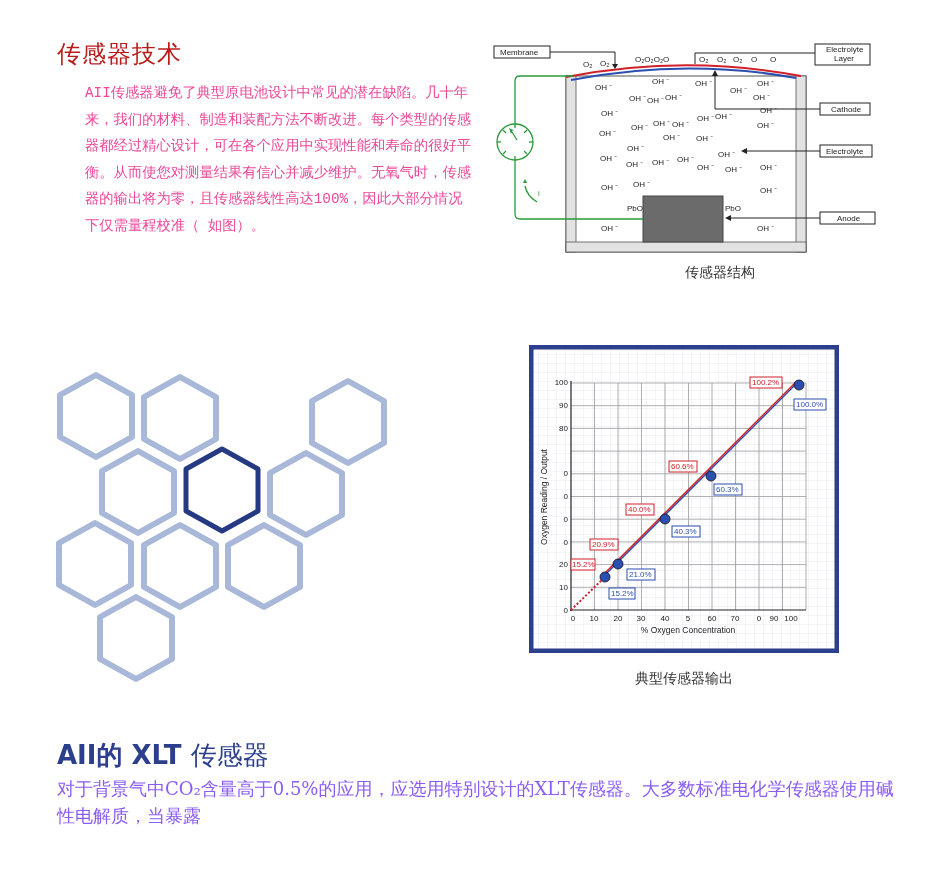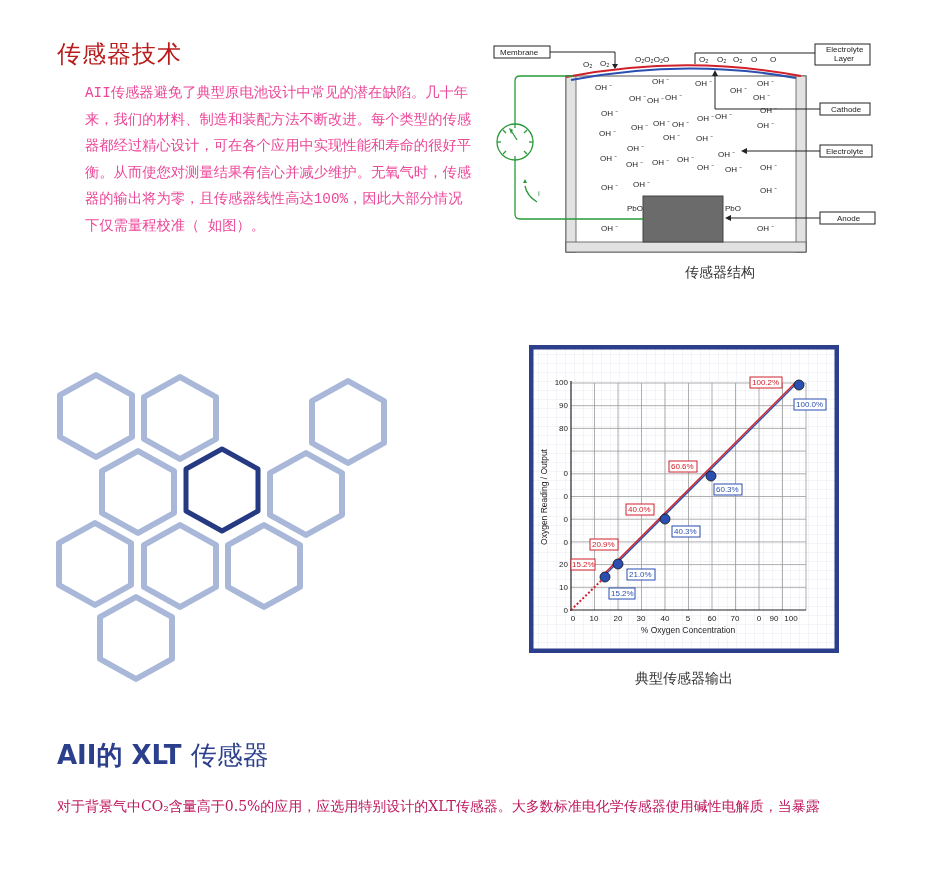--- a/index.html
+++ b/index.html
@@ -5,21 +5,21 @@
   html,body{margin:0;padding:0;background:#fff;}
   body{width:930px;height:879px;position:relative;overflow:hidden;font-family:"DejaVu Sans","Liberation Sans",sans-serif;color:#333;}
   .h1{position:absolute;left:57px;top:38px;font-size:24px;color:#b91c1c;font-weight:normal;letter-spacing:1px;font-family:"DejaVu Sans",sans-serif;}
   .intro{position:absolute;left:57px;top:80px;width:390px;font-size:14.3px;line-height:26.5px;color:#ec4899;font-family:Liberation Mono, monospace;margin-left:28px;}
   .diagram{position:absolute;left:485px;top:36px;width:405px;height:230px;}
   .cap{position:absolute;font-size:14px;color:#333;font-family:"DejaVu Serif",serif;}
   .hexes{position:absolute;left:50px;top:365px;width:350px;height:320px;}
   .chart-frame{position:absolute;left:529px;top:345px;width:310px;height:308px;}
   .h2{position:absolute;left:57px;top:738px;font-size:26px;font-weight:bold;color:#2b3f8c;font-family:"DejaVu Sans",sans-serif;}
   .h2 .cn{font-weight:normal;}
-  .body2{position:absolute;left:57px;top:776px;width:840px;font-size:14px;line-height:26.5px;color:#be185d;font-family:"DejaVu Serif",serif;margin-top:17px;}
+  .body2{position:absolute;left:57px;top:776px;width:840px;font-size:18px;line-height:26.5px;color:#8b5cf6;font-family:"DejaVu Serif",serif;}
   svg text{font-family:"Liberation Sans",sans-serif;}
 </style>
 </head>
 <body>
 
 <div class="h1">传感器技术</div>
 <div class="intro">AII传感器避免了典型原电池设计中常见的潜在缺陷。几十年来，我们的材料、制造和装配方法不断改进。每个类型的传感器都经过精心设计，可在各个应用中实现性能和寿命的很好平衡。从而使您对测量结果有信心并减少维护。无氧气时，传感器的输出将为零，且传感器线性高达100%，因此大部分情况下仅需量程校准（ 如图）。</div>
 
 <div class="diagram">
 <svg width="405" height="230" viewBox="0 0 405 230">

